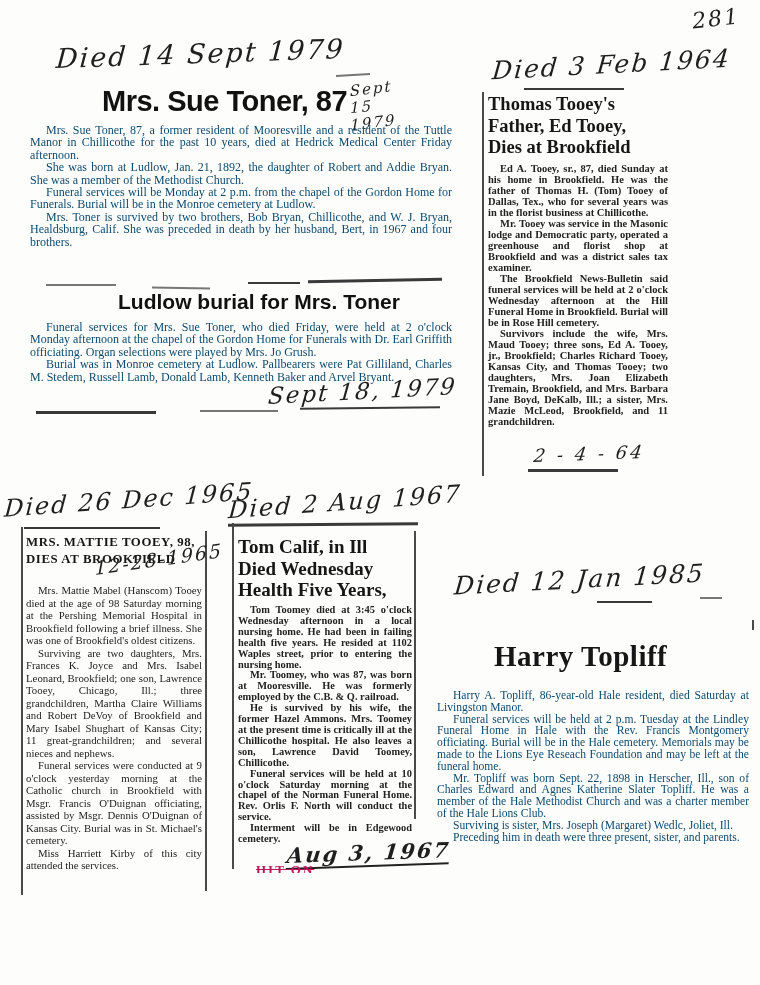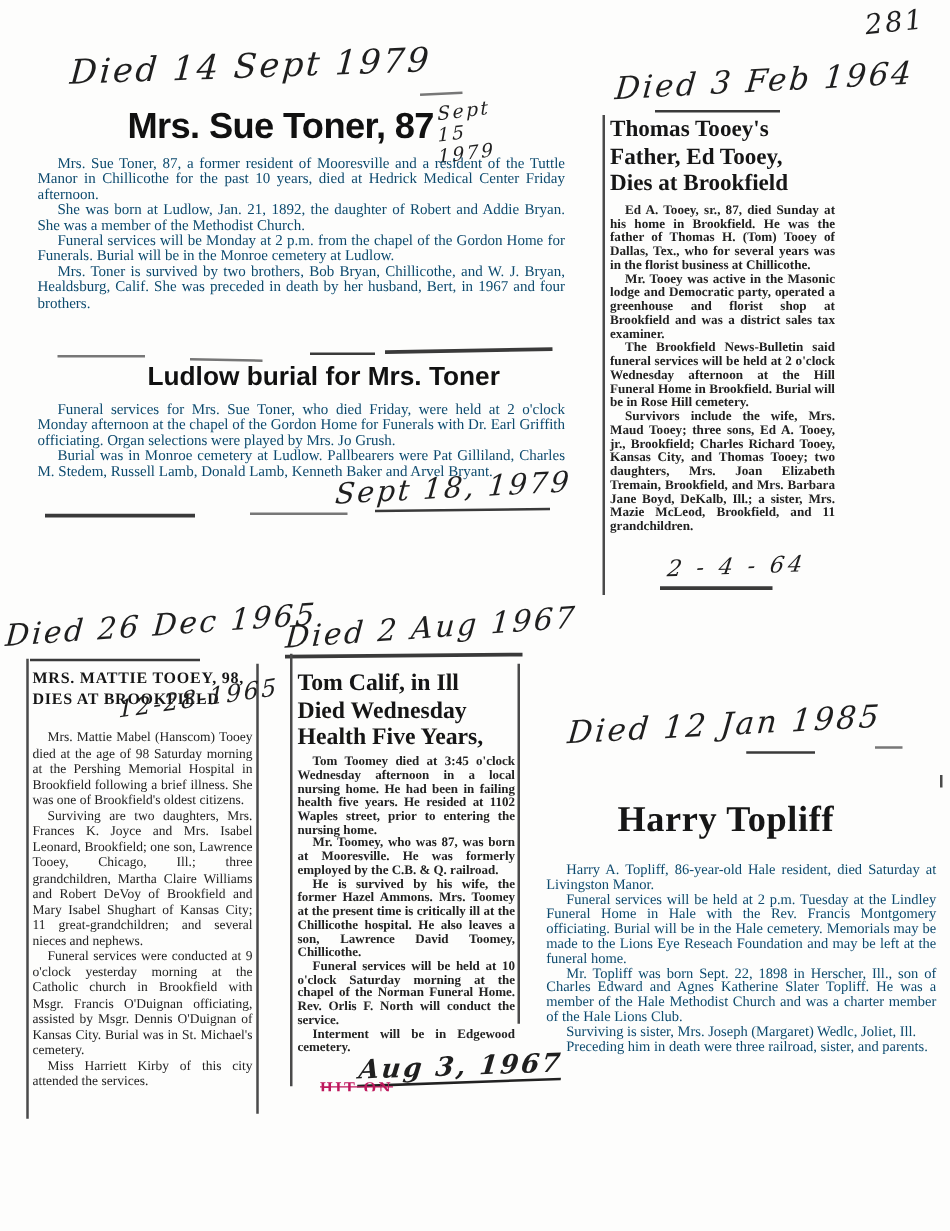--- a/index.html
+++ b/index.html
@@ -70,21 +70,21 @@
   <div class="abs hw" style="left:492px;top:50px;font-size:25px;transform:rotate(-3deg) skewX(-8deg);">Died 3 Feb 1964</div>
   <div class="abs mark" style="left:524px;top:88px;width:100px;height:2px;"></div>
   <div class="abs vline" style="left:482px;top:92px;width:2px;height:384px;"></div>
   <div class="abs hl-serif" style="left:488px;top:94px;font-size:18.5px;line-height:21.5px;">
     <div>Thomas Tooey's</div>
     <div>Father, Ed Tooey,</div>
     <div>Dies at Brookfield</div>
   </div>
   <div class="abs copy-light" style="left:488px;top:163px;width:180px;font-size:10.5px;line-height:11px;font-weight:bold;">
     <p>Ed A. Tooey, sr., 87, died Sunday at his home in Brookfield.  He was the father of Thomas H. (Tom) Tooey of Dallas, Tex., who for several years was in the florist business at Chillicothe.</p>
-    <p>Mr. Tooey was active in the Masonic lodge and Democratic party, operated a greenhouse and florist shop at Brookfield and was a district sales tax examiner.</p>
+    <p>Mr. Tooey was service in the Masonic lodge and Democratic party, operated a greenhouse and florist shop at Brookfield and was a district sales tax examiner.</p>
     <p>The Brookfield News-Bulletin said funeral services will be held at 2 o'clock Wednesday afternoon at the Hill Funeral Home in Brookfield.  Burial will be in Rose Hill cemetery.</p>
     <p>Survivors include the wife, Mrs. Maud Tooey; three sons, Ed A. Tooey, jr., Brookfield; Charles Richard Tooey, Kansas City, and Thomas Tooey; two daughters, Mrs. Joan Elizabeth Tremain, Brookfield, and Mrs. Barbara Jane Boyd, DeKalb, Ill.; a sister, Mrs. Mazie McLeod, Brookfield, and 11 grandchildren.</p>
   </div>
   <div class="abs hw" style="left:534px;top:443px;font-size:18px;letter-spacing:3px;transform:rotate(-2deg) skewX(-10deg);">2 - 4 - 64</div>
   <div class="abs mark" style="left:528px;top:469px;width:90px;height:3px;"></div>
 </div>
 
 <div class="abs" style="left:0;top:0;">
   <div class="abs hw" style="left:4px;top:486px;font-size:24px;transform:rotate(-4deg) skewX(-8deg);">Died 26 Dec 1965</div>
   <div class="abs mark" style="left:24px;top:527px;width:136px;height:2px;"></div>
@@ -128,15 +128,15 @@
   <div class="abs hw" style="left:454px;top:565px;font-size:25px;transform:rotate(-3deg) skewX(-8deg);">Died 12 Jan 1985</div>
   <div class="abs mark" style="left:597px;top:601px;width:55px;height:2px;"></div>
   <div class="abs mark-light" style="left:700px;top:597px;width:22px;height:2px;"></div>
   <div class="abs hl-serif" style="left:494px;top:602px;font-size:29px;letter-spacing:0.5px;margin-top:38px;">Harry Topliff</div>
   <div class="abs vline" style="left:752px;top:620px;width:2px;height:10px;"></div>
   <div class="abs copy" style="left:437px;top:678px;width:312px;font-size:11.6px;line-height:11.8px;margin-top:12px;">
     <p>Harry A. Topliff, 86-year-old Hale resident, died Saturday at Livingston Manor.</p>
     <p>Funeral services will be held at 2 p.m. Tuesday at the Lindley Funeral Home in Hale with the Rev. Francis Montgomery officiating. Burial will be in the Hale cemetery. Memorials may be made to the Lions Eye Reseach Foundation and may be left at the funeral home.</p>
     <p>Mr. Topliff was born Sept. 22, 1898 in Herscher, Ill., son of Charles Edward and Agnes Katherine Slater Topliff. He was a member of the Hale Methodist Church and was a charter member of the Hale Lions Club.</p>
     <p>Surviving is sister, Mrs. Joseph (Margaret) Wedlc, Joliet, Ill.</p>
-    <p>Preceding him in death were three railroad, sister, and parents.</p>
+    <p>Preceding him in death were three present, sister, and parents.</p>
   </div>
 </div>
 
 </body></html>

